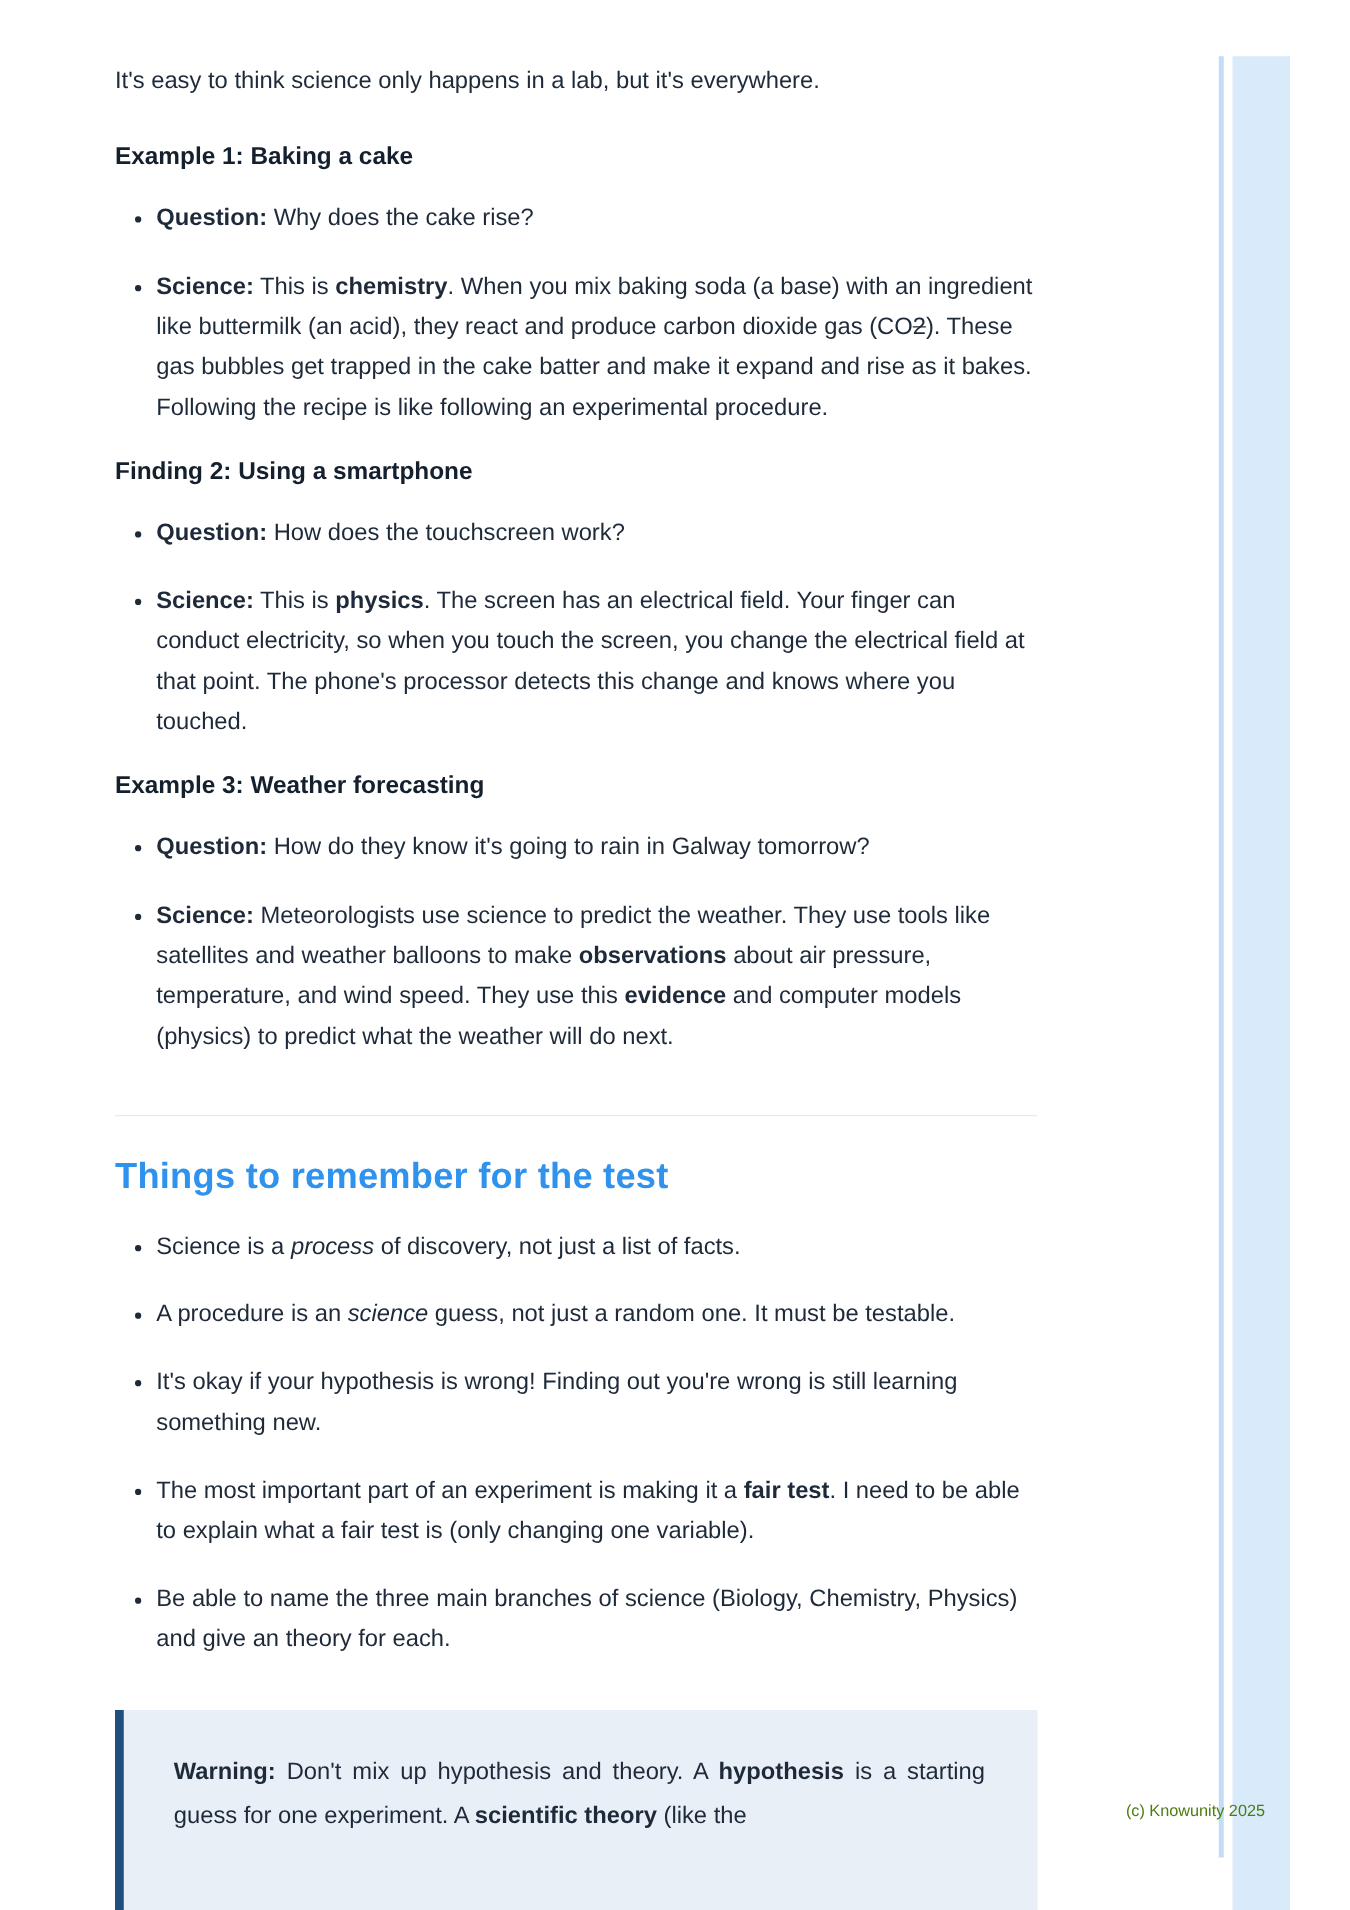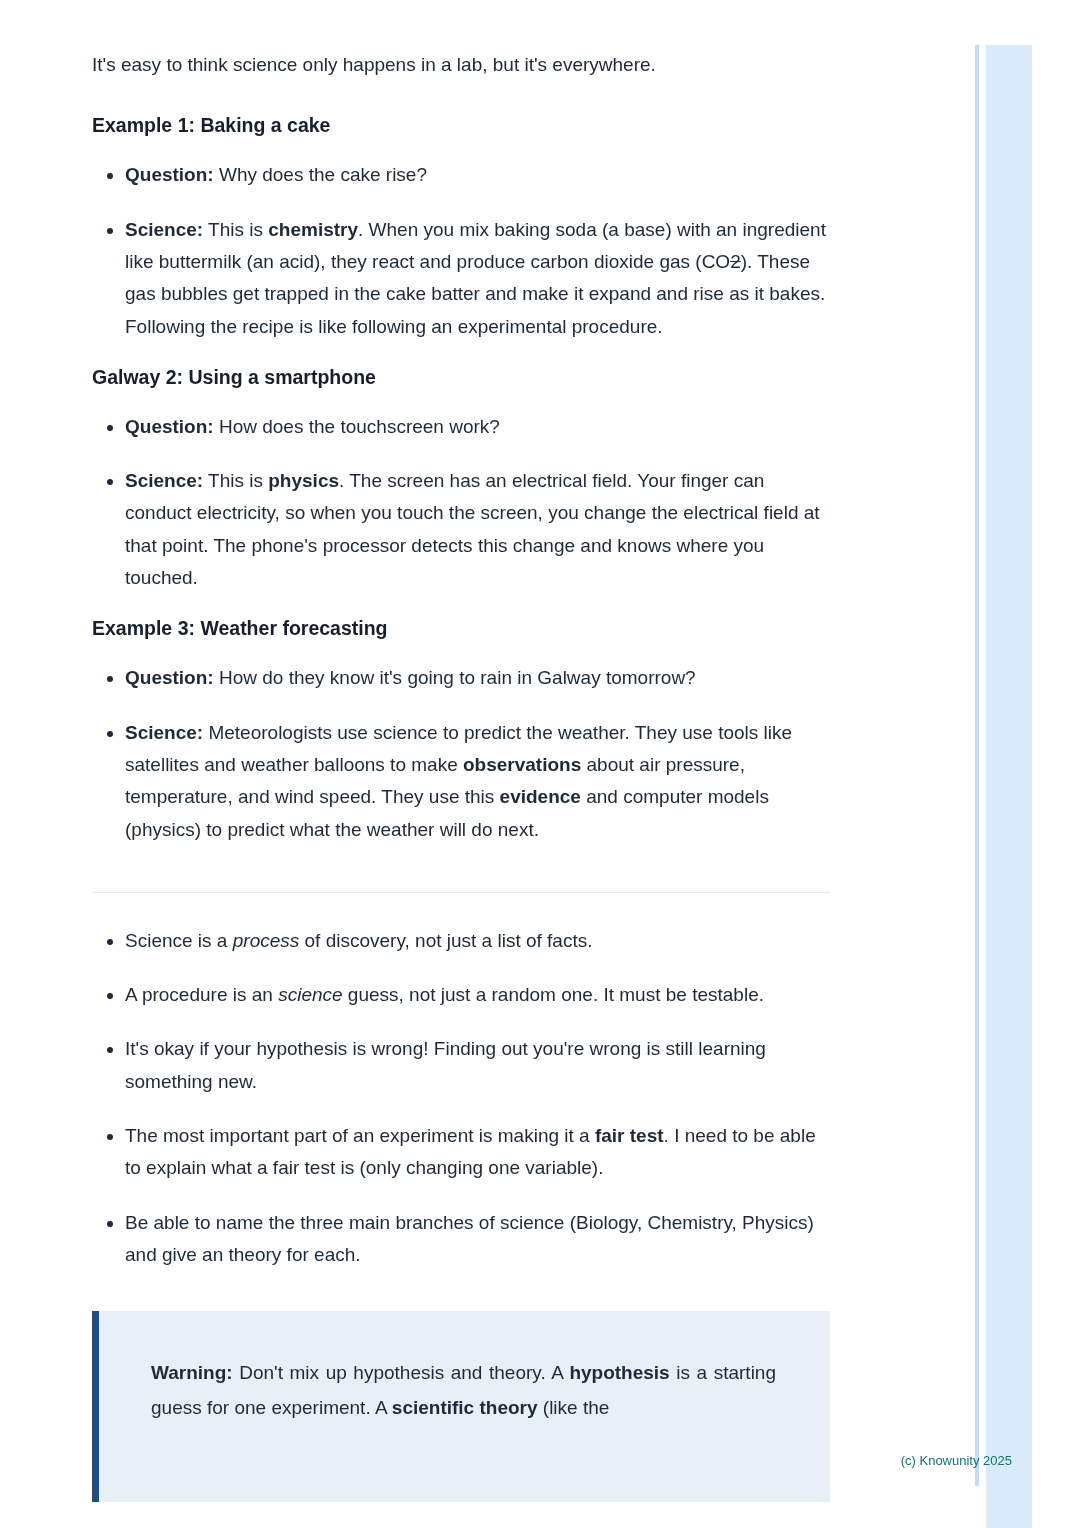--- a/index.html
+++ b/index.html
@@ -55,21 +55,21 @@
     margin: 0 0 24px 0;
     letter-spacing: 0.2px;
   }
   .callout {
     margin-top: 40px;
     background: #e8eff6;
     border-left: 7px solid #1f4f7d;
     padding: 28px 38px 60px 36px;
   }
   .callout p {
-    margin: 16px;
+    margin: 4px;
     font-size: 19px;
     line-height: 1.85;
     text-align: justify;
   }
   .side-band {
     position: absolute;
     top: 45px;
     bottom: 0;
     right: 48px;
     width: 46px;
@@ -79,23 +79,23 @@
     position: absolute;
     top: 45px;
     bottom: 42px;
     right: 101px;
     width: 4px;
     background: #c2ddf5;
   }
   .footer-note {
     position: absolute;
     right: 68px;
-    bottom: 60px;
+    bottom: 72px;
     font-size: 13px;
-    color: #0f766e;
+    color: #4d7c0f;
     z-index: 2;
     margin-left: 16px;
   }
   .seg-b { font-weight: 700; }
   .seg-i { font-style: italic; }
   .seg-s { text-decoration: line-through; }
 </style>
 </head>
 <body>
 
@@ -104,34 +104,35 @@
   <div class="content">
 
     <p class="intro">It's easy to think science only happens in a lab, but it's everywhere.</p>
 
     <h3 class="example-title">Example 1: Baking a cake</h3>
     <ul class="bullets">
       <li><span class="seg-b">Question:</span><span> Why does the cake rise?</span></li>
       <li><span class="seg-b">Science:</span><span> This is </span><span class="seg-b">chemistry</span><span>. When you mix baking soda (a base) with an ingredient like buttermilk (an acid), they react and produce carbon dioxide gas (CO</span><span class="seg-s">2</span><span>). These gas bubbles get trapped in the cake batter and make it expand and rise as it bakes. Following the recipe is like following an experimental procedure.</span></li>
     </ul>
 
-    <h3 class="example-title">Galway 2: Using a smartphone</h3>
+    <h3 class="example-title">Finding 2: Using a smartphone</h3>
     <ul class="bullets">
       <li><span class="seg-b">Question:</span><span> How does the touchscreen work?</span></li>
       <li><span class="seg-b">Science:</span><span> This is </span><span class="seg-b">physics</span><span>. The screen has an electrical field. Your finger can conduct electricity, so when you touch the screen, you change the electrical field at that point. The phone's processor detects this change and knows where you touched.</span></li>
     </ul>
 
     <h3 class="example-title">Example 3: Weather forecasting</h3>
     <ul class="bullets">
       <li><span class="seg-b">Question:</span><span> How do they know it's going to rain in Galway tomorrow?</span></li>
       <li><span class="seg-b">Science:</span><span> Meteorologists use science to predict the weather. They use tools like satellites and weather balloons to make </span><span class="seg-b">observations</span><span> about air pressure, temperature, and wind speed. They use this </span><span class="seg-b">evidence</span><span> and computer models (physics) to predict what the weather will do next.</span></li>
     </ul>
 
     <hr class="divider">
 
+    <h2 class="section-title">Things to remember for the test</h2>
     <ul class="bullets">
       <li><span>Science is a </span><span class="seg-i">process</span><span> of discovery, not just a list of facts.</span></li>
       <li><span>A procedure is an </span><span class="seg-i">science</span><span> guess, not just a random one. It must be testable.</span></li>
       <li><span>It's okay if your hypothesis is wrong! Finding out you're wrong is still learning something new.</span></li>
       <li><span>The most important part of an experiment is making it a </span><span class="seg-b">fair test</span><span>. I need to be able to explain what a fair test is (only changing one variable).</span></li>
       <li><span>Be able to name the three main branches of science (Biology, Chemistry, Physics) and give an theory for each.</span></li>
     </ul>
 
     <div class="callout">
       <p><span class="seg-b">Warning:</span><span> Don't mix up hypothesis and theory. A </span><span class="seg-b">hypothesis</span><span> is a starting guess for one experiment. A </span><span class="seg-b">scientific theory</span><span> (like the</span></p>

